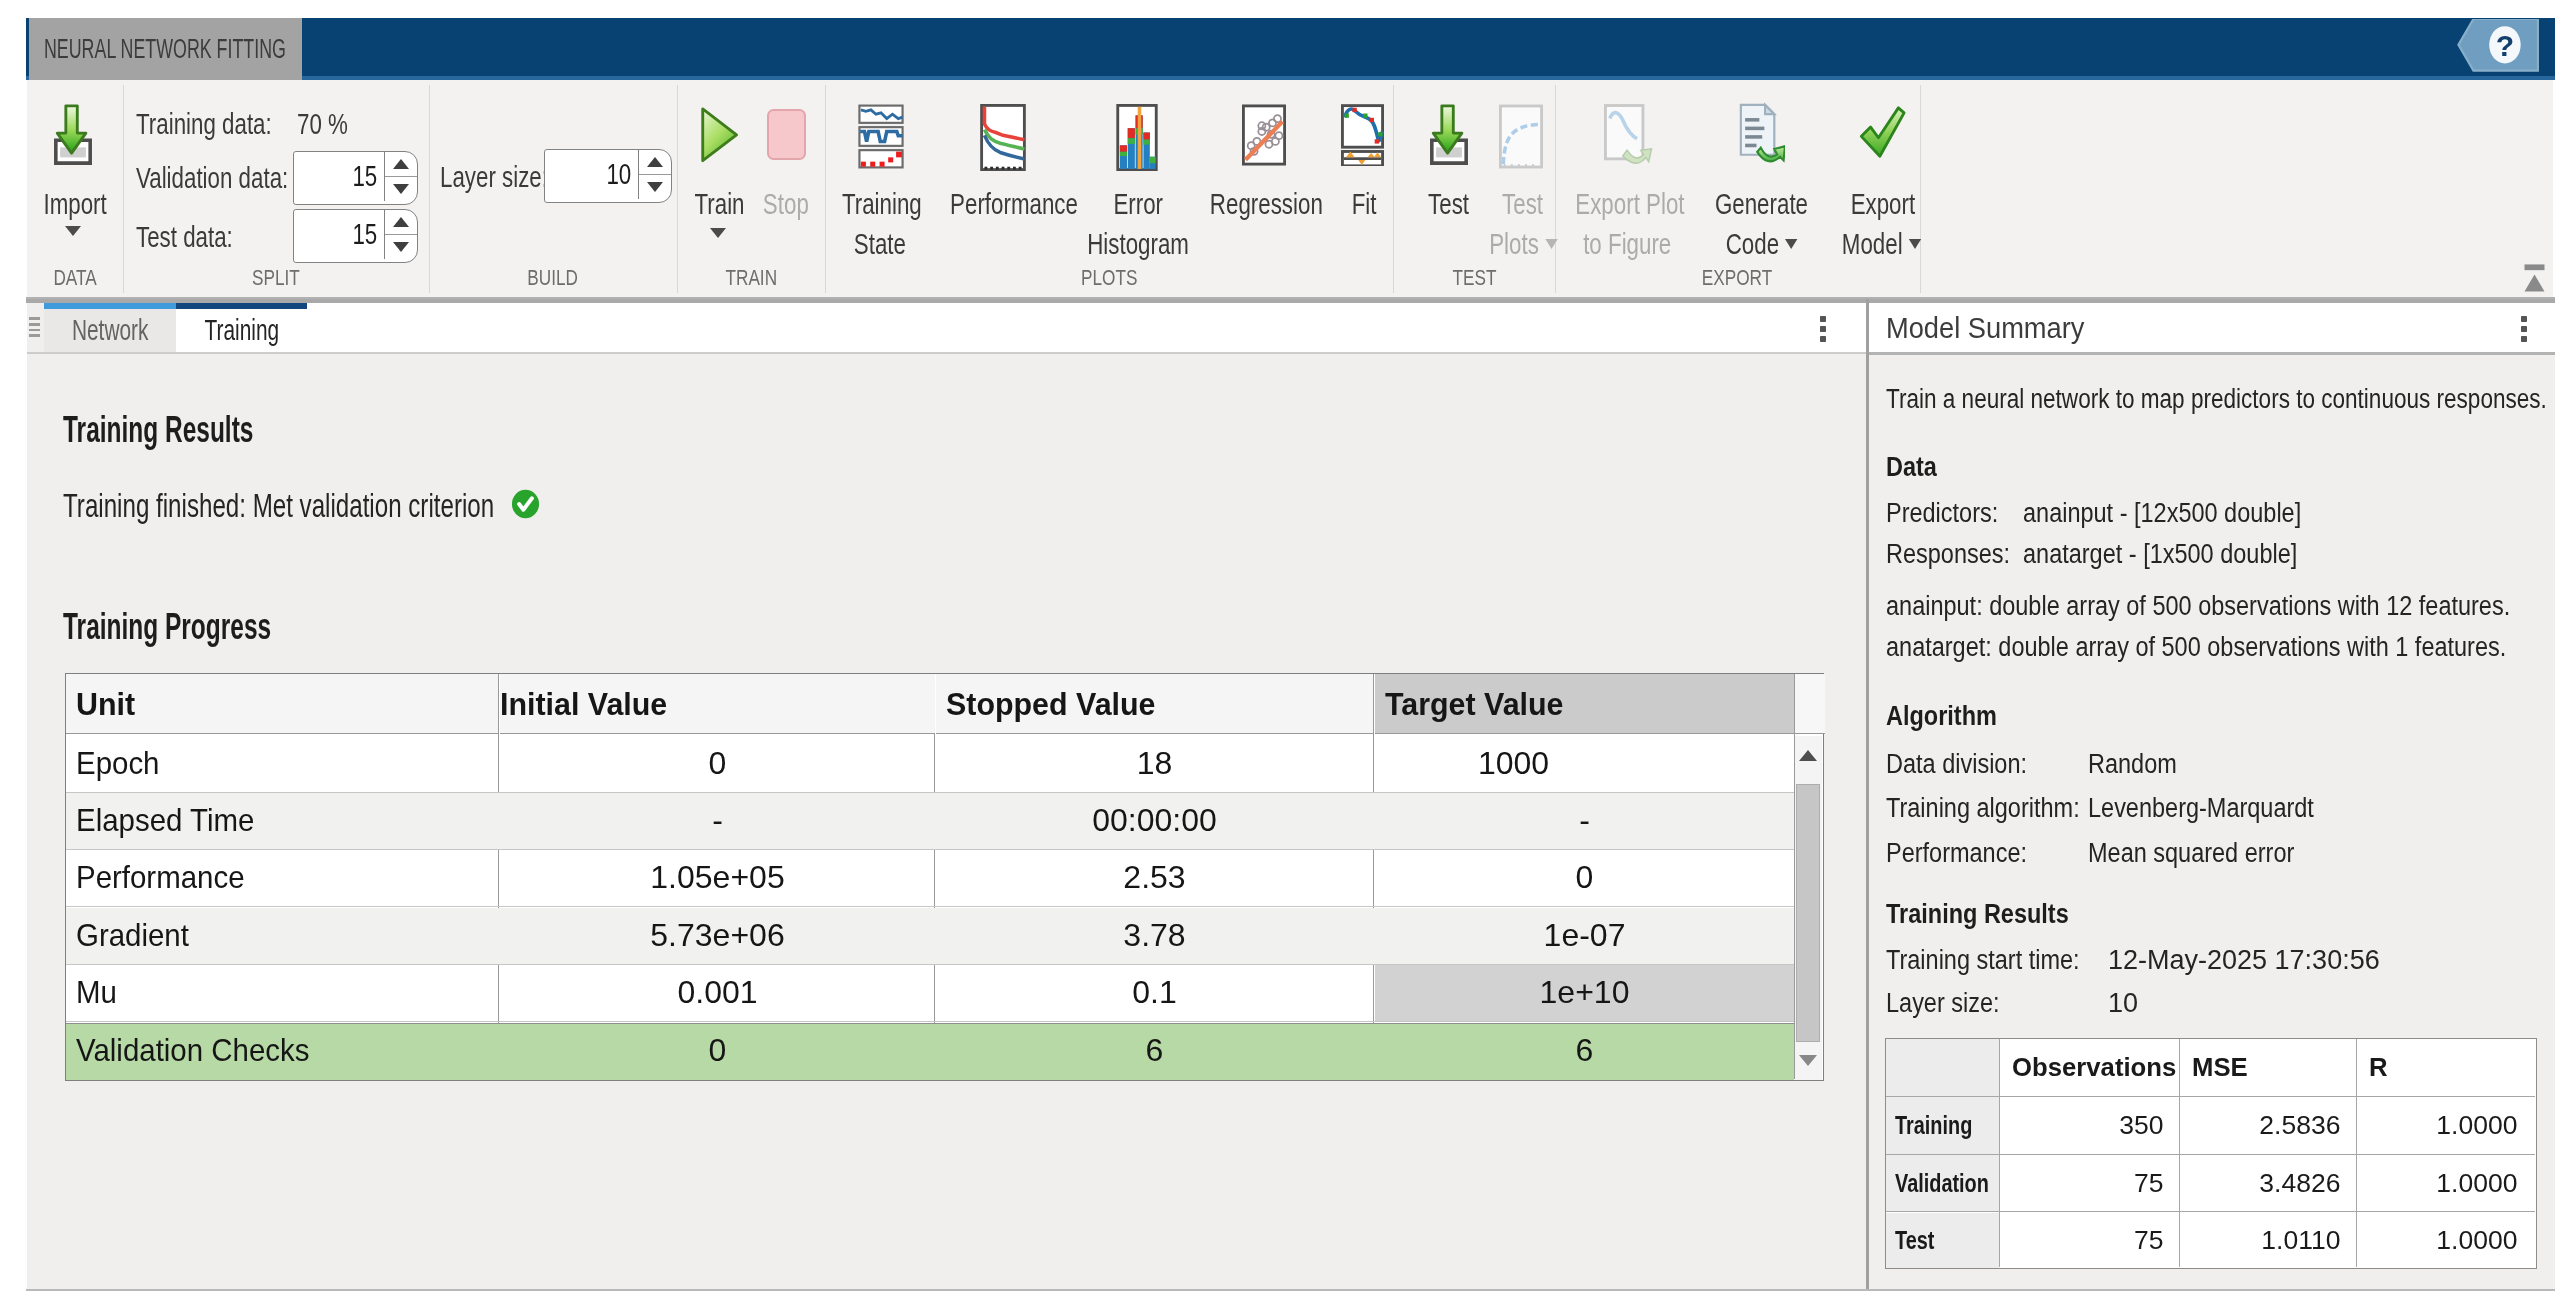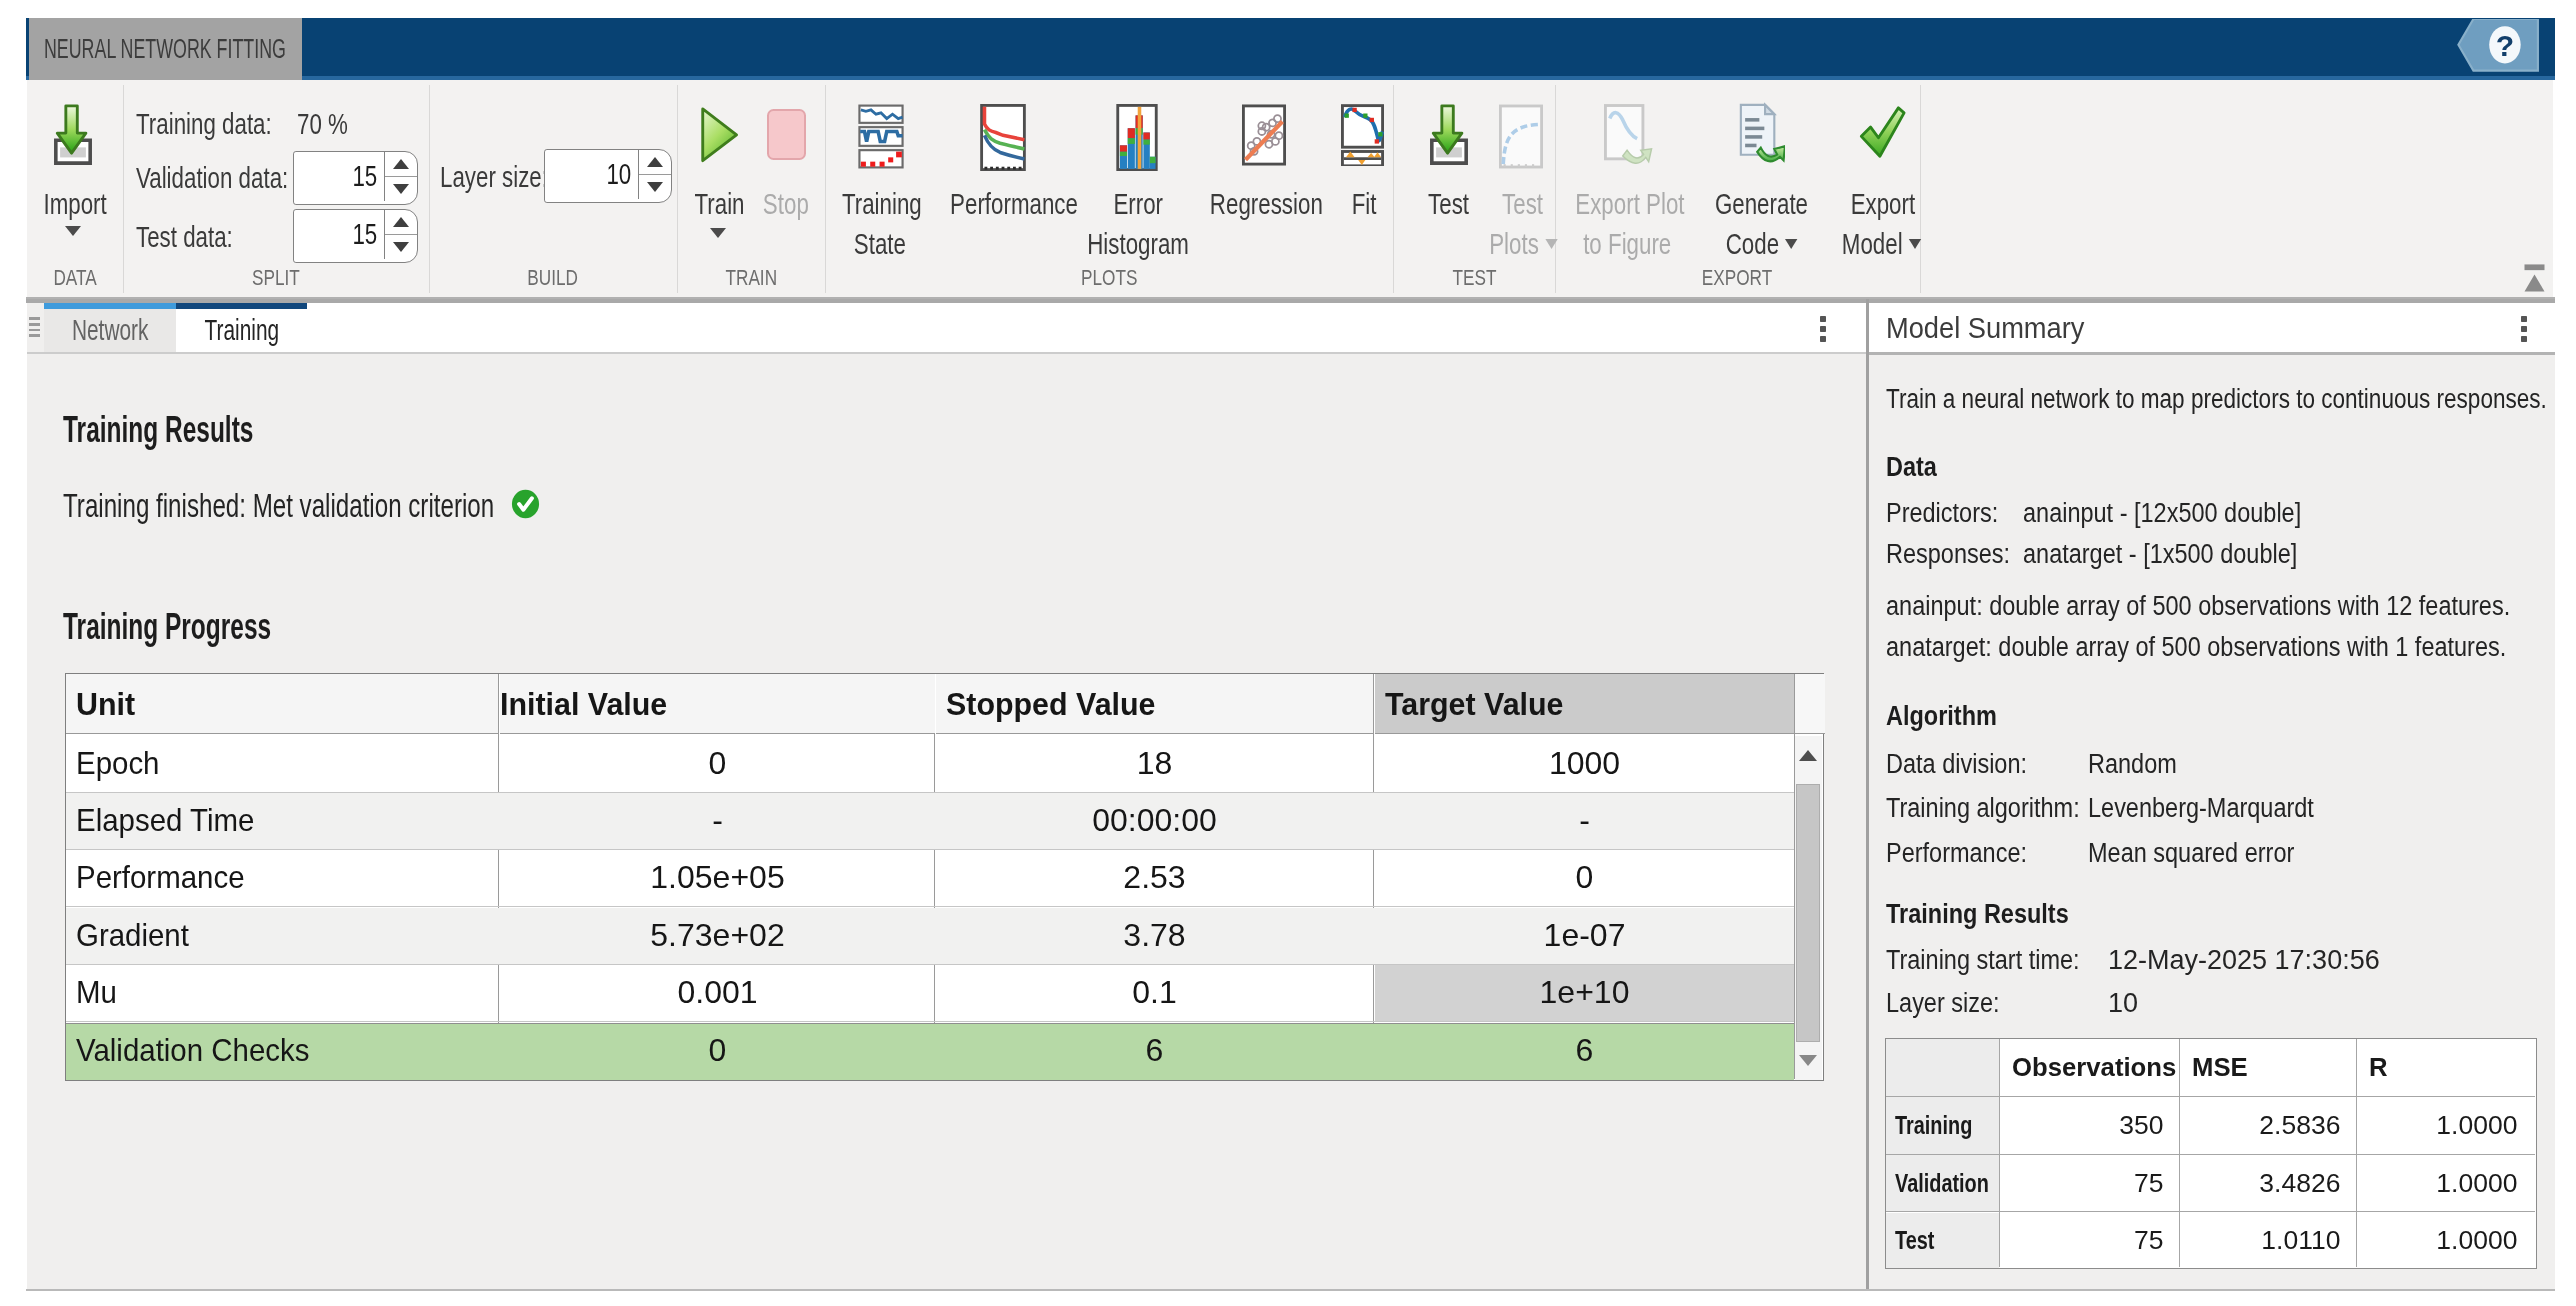--- a/index.html
+++ b/index.html
@@ -397,37 +397,37 @@
     <div class="abs" style="left:0;top:0;width:432px;height:60px;background:#f5f5f5;border-bottom:1.4px solid #999;font-weight:bold;line-height:60px;padding-left:10px;box-sizing:border-box"><span class="sq o0 hd">Unit</span></div>
     <div class="abs" style="left:434px;top:0;width:435px;height:60px;background:#f5f5f5;border-bottom:1.4px solid #999;font-weight:bold;line-height:60px;padding-left:0;box-sizing:border-box"><span class="sq o0 hd">Initial Value</span></div>
     <div class="abs" style="left:870px;top:0;width:437px;height:60px;background:#f5f5f5;border-bottom:1.4px solid #999;font-weight:bold;line-height:60px;padding-left:10px;box-sizing:border-box"><span class="sq o0 hd">Stopped Value</span></div>
     <div class="abs" style="left:1309px;top:0;width:419px;height:60px;background:#cbcbcb;border-bottom:1.4px solid #999;font-weight:bold;line-height:60px;padding-left:10px;box-sizing:border-box"><span class="sq o0 hd">Target Value</span></div>
     <div class="abs" style="left:1729px;top:0;width:30px;height:60px;background:#f7f7f7;border-bottom:1.4px solid #999;box-sizing:border-box"></div>
 
     <div class="abs" style="left:0;top:62px;width:1728px;height:56px;border-bottom:1.4px solid #c6c6c6"></div>
     <div class="abs" style="left:10px;top:62px;height:57px;line-height:55px;text-align:right;"><span class="sq o0 lab">Epoch</span></div>
     <div class="abs ctr" style="left:434px;top:62px;width:435px;"><span class="sq">0</span></div>
     <div class="abs ctr" style="left:870px;top:62px;width:437px;"><span class="sq">18</span></div>
-    <div class="abs ctr" style="left:1309px;top:62px;width:419px;"><span class="sq">1000</span></div>
+    <div class="abs ctr" style="left:1238px;top:62px;width:419px;"><span class="sq">1000</span></div>
 
     <div class="abs" style="left:0;top:119px;width:1728px;height:56px;background:#f1f1f0;border-bottom:1.4px solid #c6c6c6"></div>
     <div class="abs" style="left:10px;top:119px;height:57px;line-height:55px;"><span class="sq o0 lab">Elapsed Time</span></div>
     <div class="abs ctr" style="left:434px;top:119px;width:435px;"><span class="sq">-</span></div>
     <div class="abs ctr" style="left:870px;top:119px;width:437px;"><span class="sq">00:00:00</span></div>
     <div class="abs ctr" style="left:1309px;top:119px;width:419px;"><span class="sq">-</span></div>
 
     <div class="abs" style="left:0;top:176px;width:1728px;height:56px;border-bottom:1.4px solid #c6c6c6"></div>
     <div class="abs" style="left:10px;top:176px;height:57px;line-height:55px;"><span class="sq o0 lab">Performance</span></div>
     <div class="abs ctr" style="left:434px;top:176px;width:435px;"><span class="sq">1.05e+05</span></div>
     <div class="abs ctr" style="left:870px;top:176px;width:437px;"><span class="sq">2.53</span></div>
     <div class="abs ctr" style="left:1309px;top:176px;width:419px;"><span class="sq">0</span></div>
 
     <div class="abs" style="left:0;top:234px;width:1728px;height:56px;background:#f1f1f0;border-bottom:1.4px solid #c6c6c6"></div>
     <div class="abs" style="left:10px;top:234px;height:57px;line-height:55px;"><span class="sq o0 lab">Gradient</span></div>
-    <div class="abs ctr" style="left:434px;top:234px;width:435px;"><span class="sq">5.73e+02</span></div>
+    <div class="abs ctr" style="left:434px;top:234px;width:435px;"><span class="sq">5.73e+06</span></div>
     <div class="abs ctr" style="left:870px;top:234px;width:437px;"><span class="sq">3.78</span></div>
     <div class="abs ctr" style="left:1309px;top:234px;width:419px;"><span class="sq">1e-07</span></div>
 
     <div class="abs" style="left:0;top:291px;width:1728px;height:56px;border-bottom:1.4px solid #c6c6c6"></div>
     <div class="abs" style="left:1309px;top:291px;width:419px;height:56px;background:#d2d2d2"></div>
     <div class="abs" style="left:10px;top:291px;height:57px;line-height:55px;"><span class="sq o0 lab">Mu</span></div>
     <div class="abs ctr" style="left:434px;top:291px;width:435px;"><span class="sq">0.001</span></div>
     <div class="abs ctr" style="left:870px;top:291px;width:437px;"><span class="sq">0.1</span></div>
     <div class="abs ctr" style="left:1309px;top:291px;width:419px;"><span class="sq">1e+10</span></div>
 

